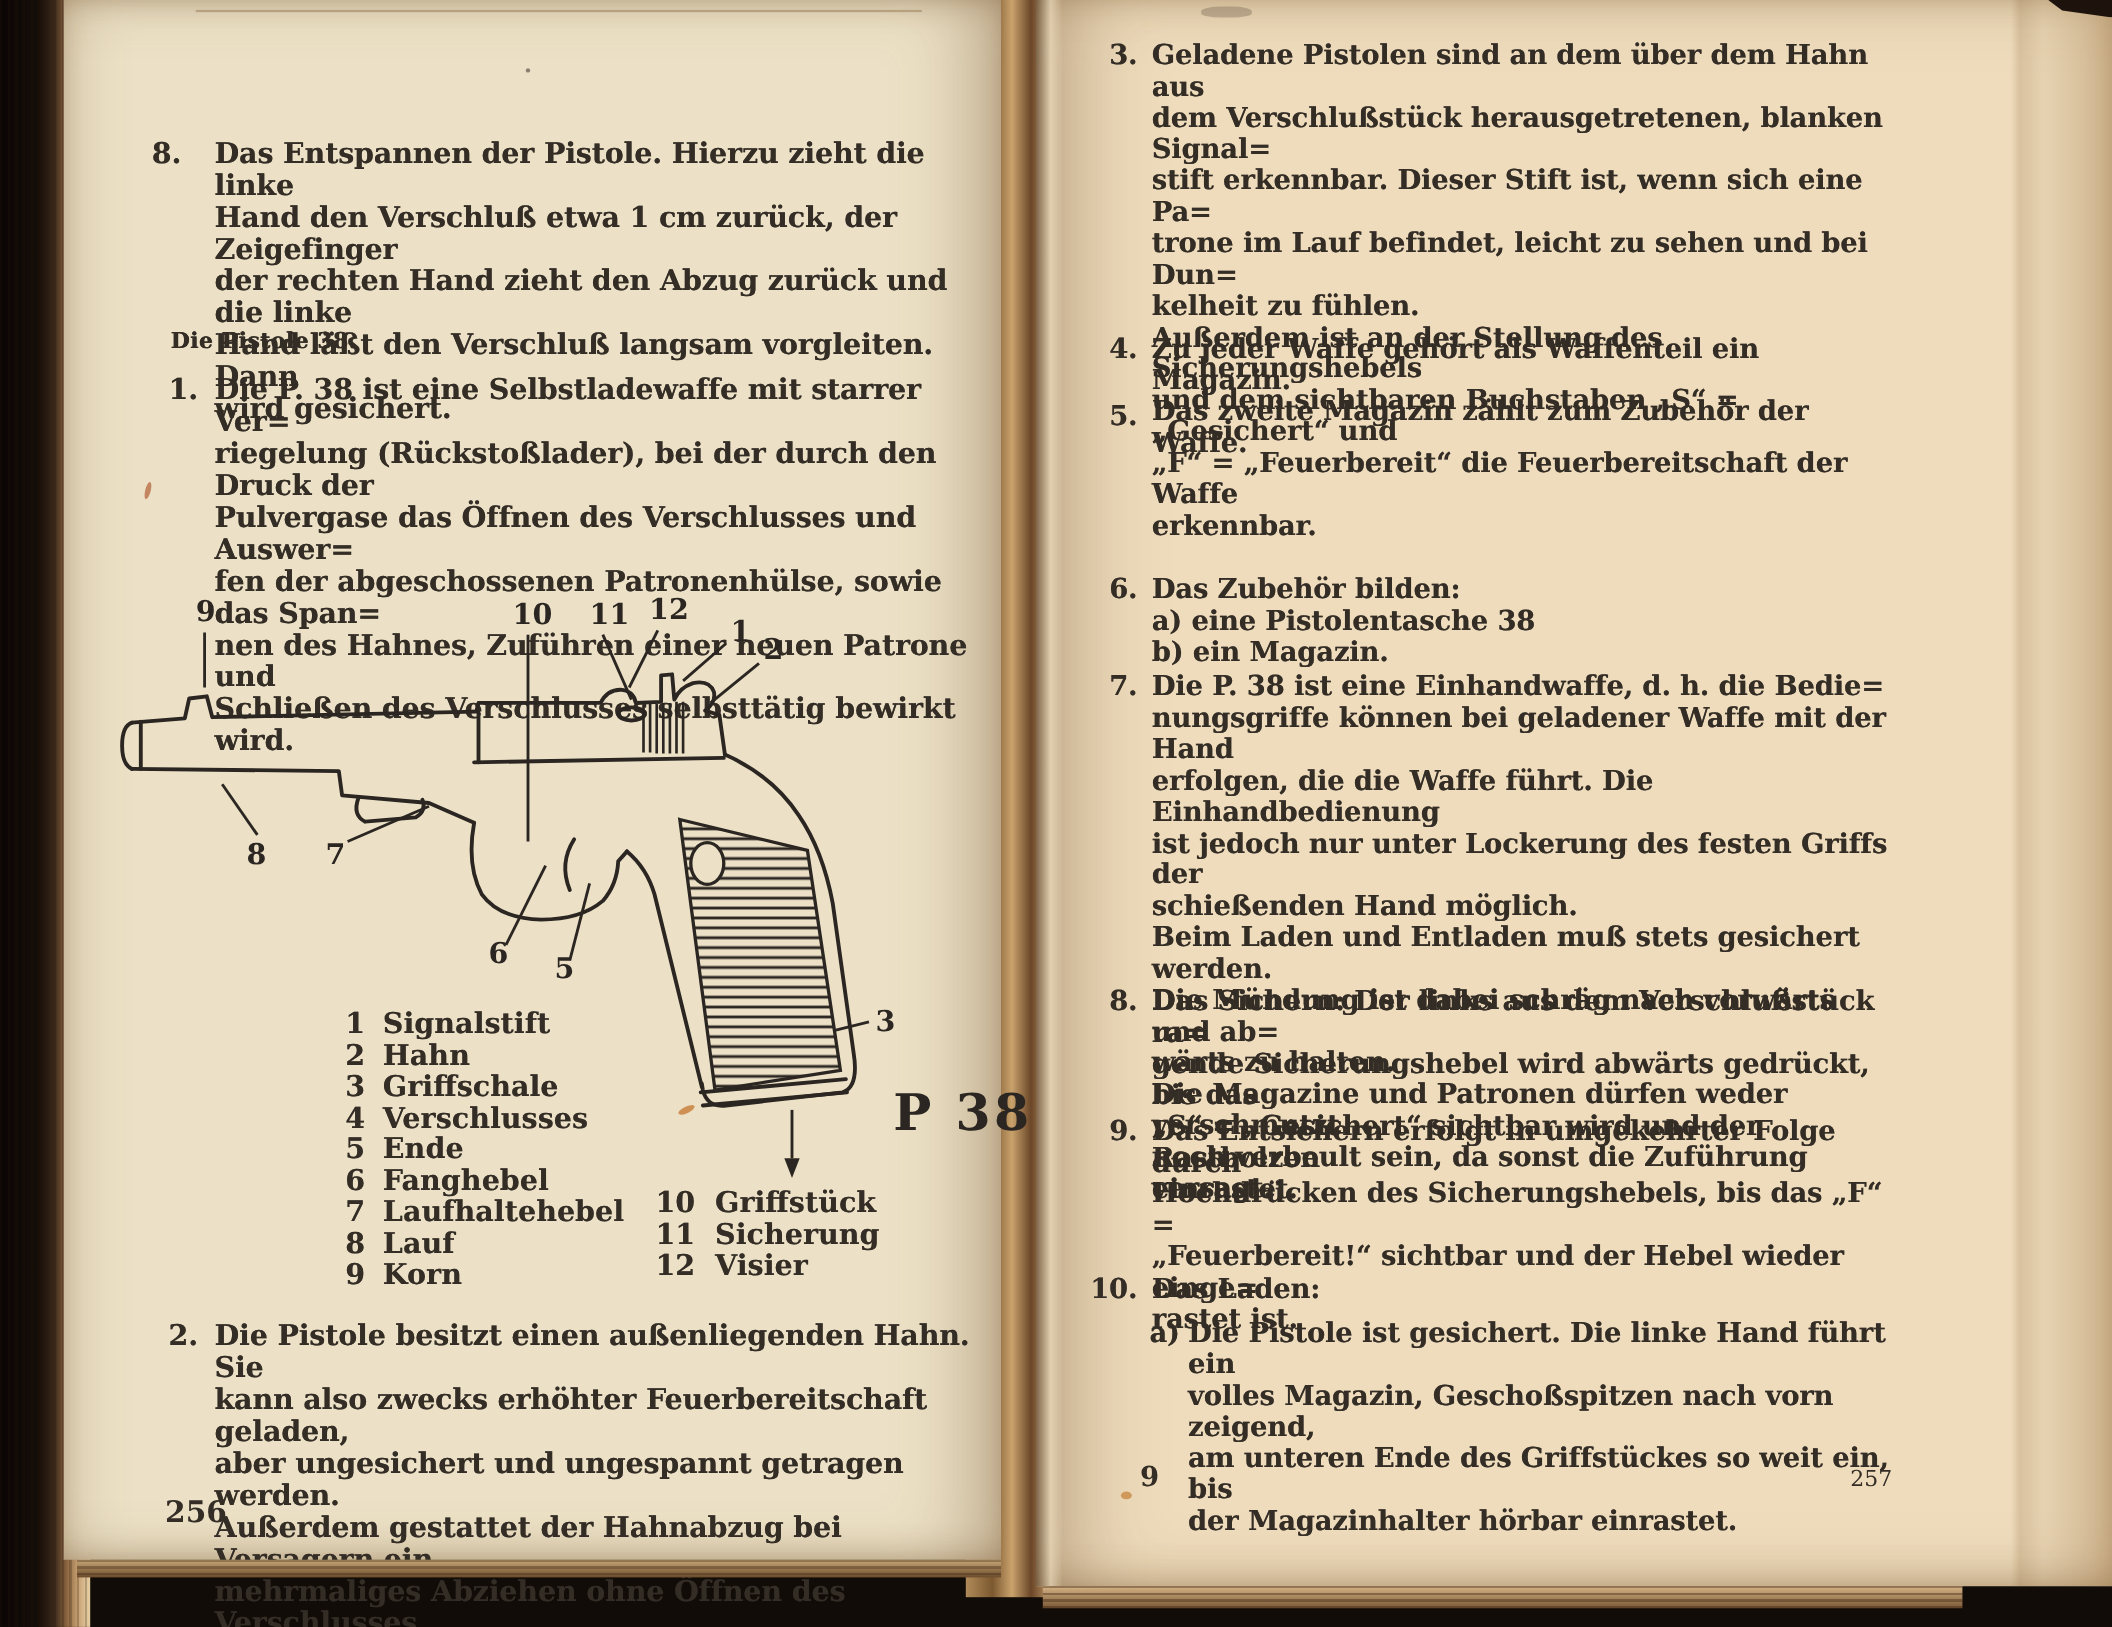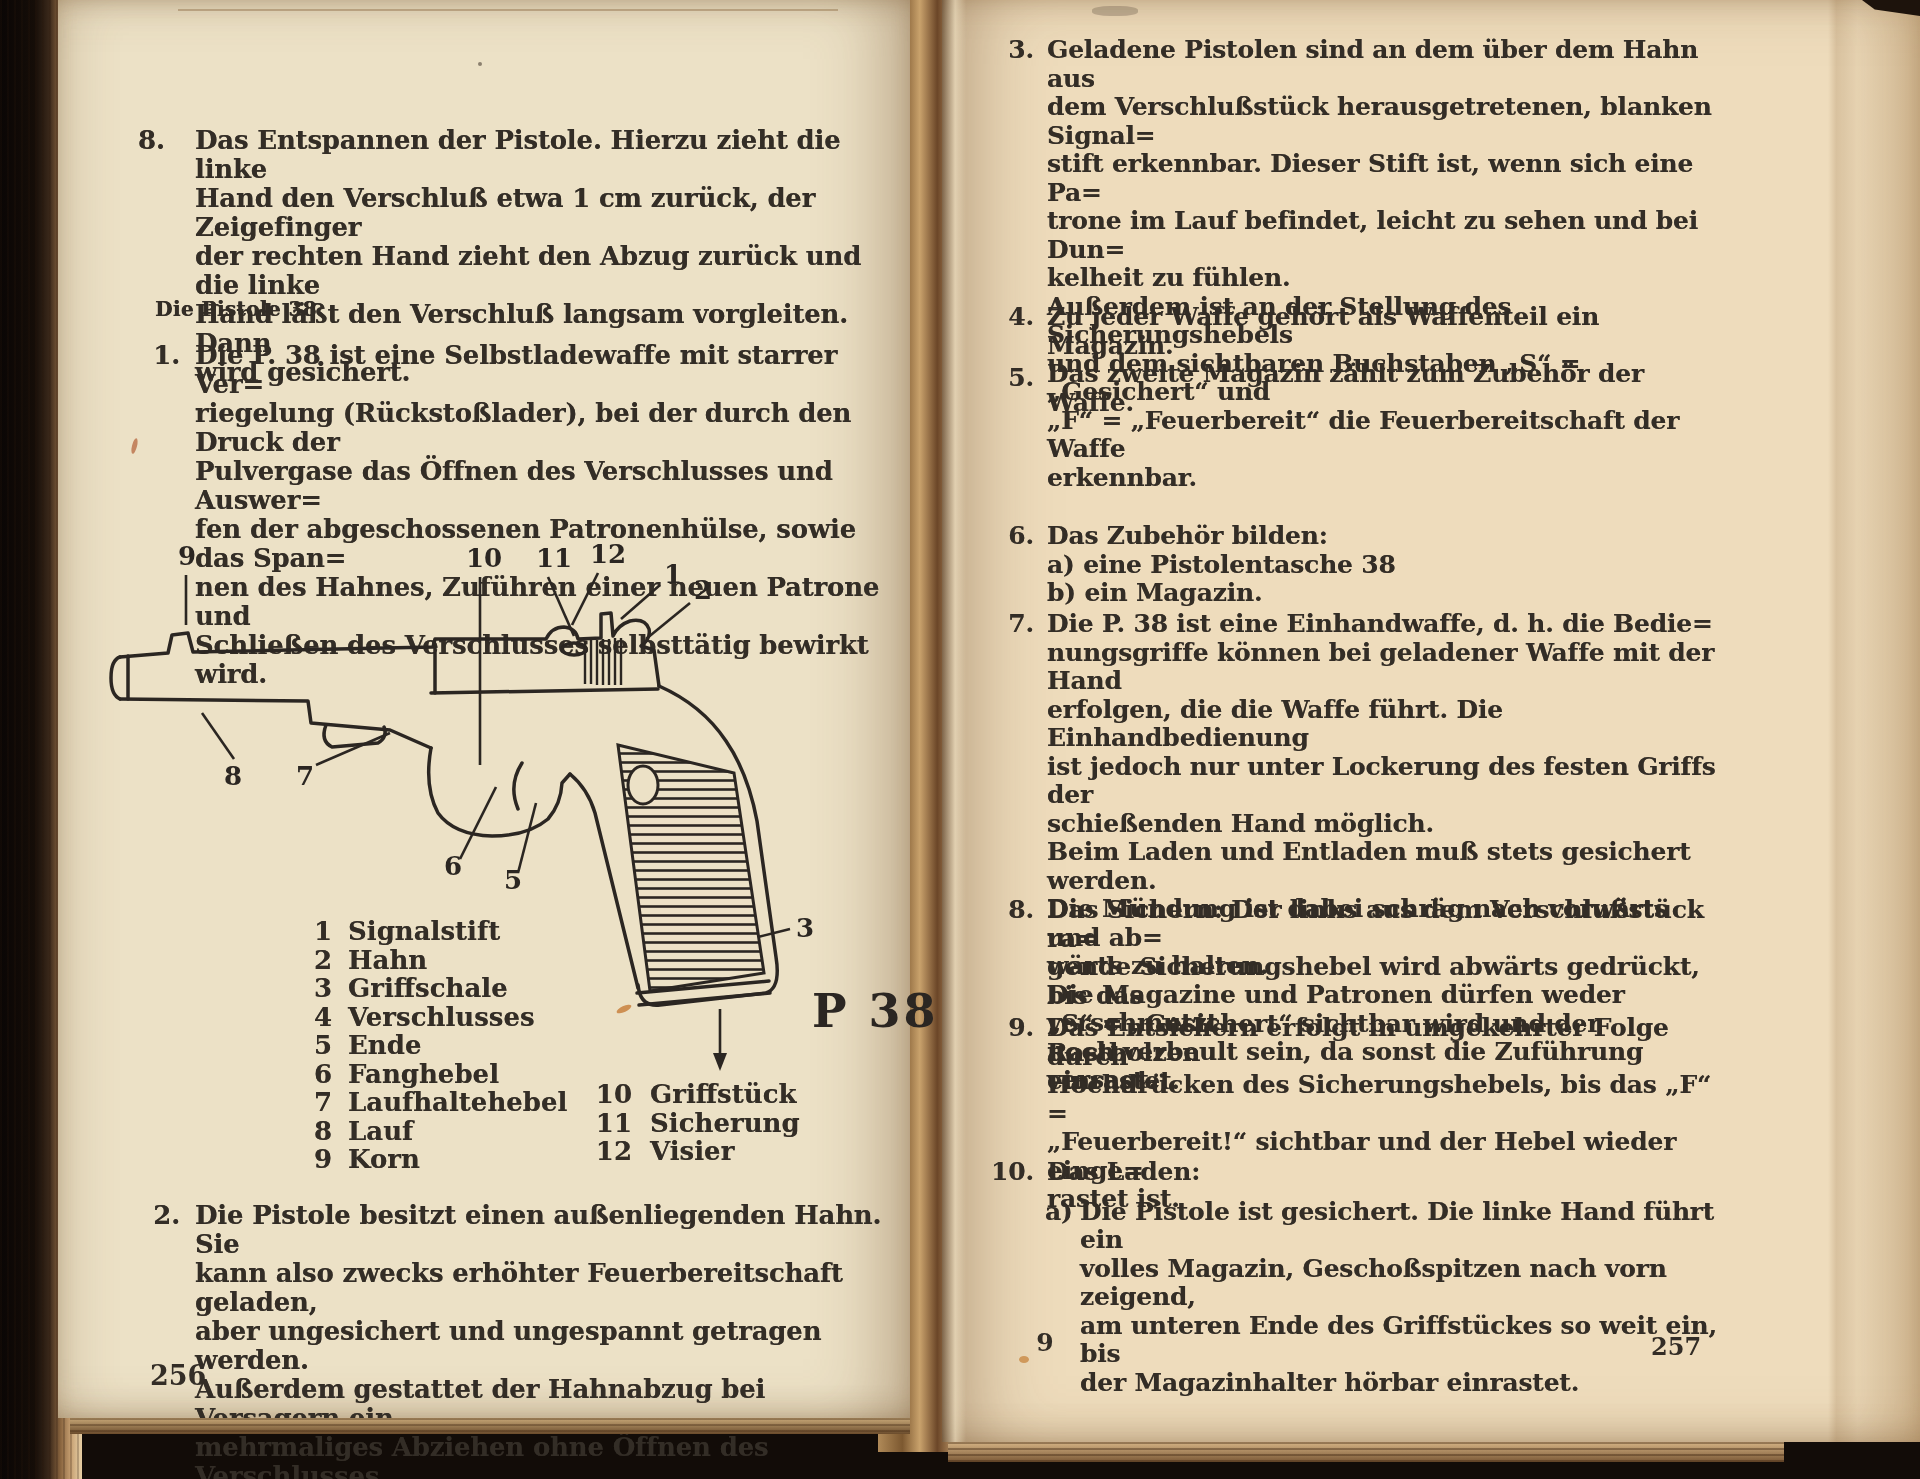--- a/index.html
+++ b/index.html
@@ -53,21 +53,21 @@
   .legend-left{left:250px;top:917px;}
   .legend-right{left:530px;top:1080px;}
   .legend-right .ln{width:44px;margin-right:18px;}
 
   .ritem{position:absolute;padding-left:105px;width:680px;font-size:25px;line-height:28.5px;font-weight:700;
          letter-spacing:-.2px;text-shadow:0 0 .6px rgba(51,45,38,.6);}
   .ritem .num{position:absolute;left:0;top:0;width:92px;text-align:right;}
   .rsub{position:relative;margin-top:11px;padding-left:33px;}
   .rsub .mark{position:absolute;left:-2px;top:0;}
   .sig{position:absolute;left:88px;top:1328px;width:30px;text-align:center;font-size:25px;font-weight:700;}
-  .pnum-right{position:absolute;left:709px;top:1332px;font-size:24px;font-weight:700;}
+  .pnum-right{position:absolute;left:740px;top:1332px;font-size:20px;font-weight:400;}
 
   
   .diagram-svg{position:absolute;left:40px;top:533px;width:810px;height:552px;overflow:visible;}
   .diagram-svg text{font-family:"DejaVu Serif",serif;font-weight:700;font-size:26px;fill:#2b2622;}
   .diagram-svg .plabel{font-size:46px;letter-spacing:3px;}
 
   
   .stain{position:absolute;border-radius:50%;}
   .st1{left:558px;top:1006px;width:16px;height:6px;background:#c9813e;opacity:.85;transform:rotate(-25deg);}
   .st2{left:74px;top:438px;width:5px;height:16px;background:#b35f36;opacity:.7;transform:rotate(14deg);}

